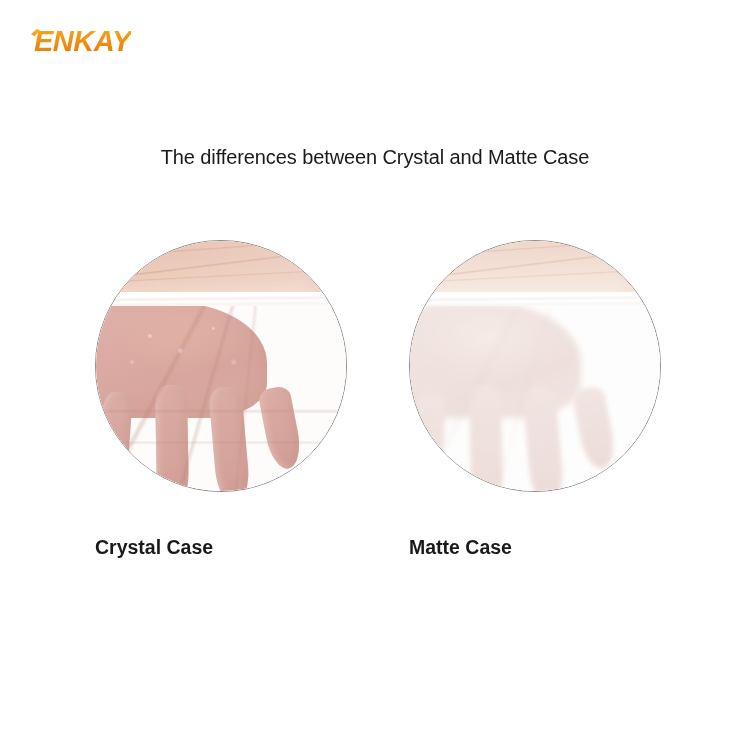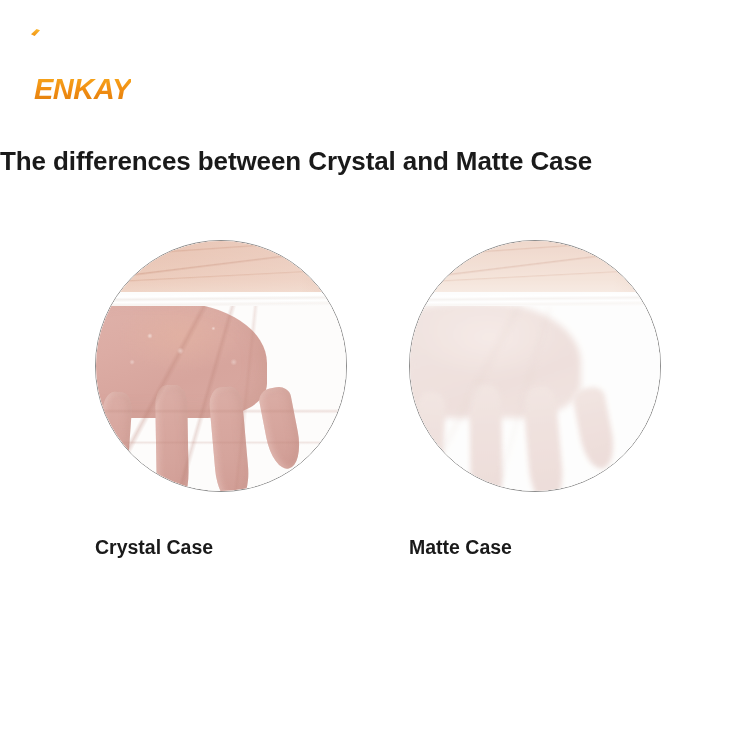--- a/index.html
+++ b/index.html
@@ -24,41 +24,40 @@
     font-weight: bold;
     font-style: italic;
     letter-spacing: -0.5px;
     line-height: 1;
     background: linear-gradient(180deg, #F7A81B 0%, #F08C12 55%, #E07E0C 100%);
     -webkit-background-clip: text;
     background-clip: text;
     color: transparent;
     -webkit-text-fill-color: transparent;
     user-select: none;
-    margin-top: 48px;
   }
   .brand-spark {
     position: absolute;
     left: 31px;
     top: 29px;
     width: 9px;
     height: 7px;
     background: linear-gradient(180deg, #FBB731 0%, #F19412 100%);
     clip-path: polygon(0% 75%, 62% 0%, 100% 18%, 40% 100%);
   }
 
   
   .headline {
     position: absolute;
     left: 0;
     top: 146px;
     width: 750px;
-    text-align: left;
-    font-size: 26px;
-    font-weight: bold;
+    text-align: center;
+    font-size: 20px;
+    font-weight: normal;
     color: #1a1a1a;
     letter-spacing: -0.1px;
   }
 
   
   .compare-row {
     position: absolute;
     left: 0;
     top: 240px;
     width: 750px;

